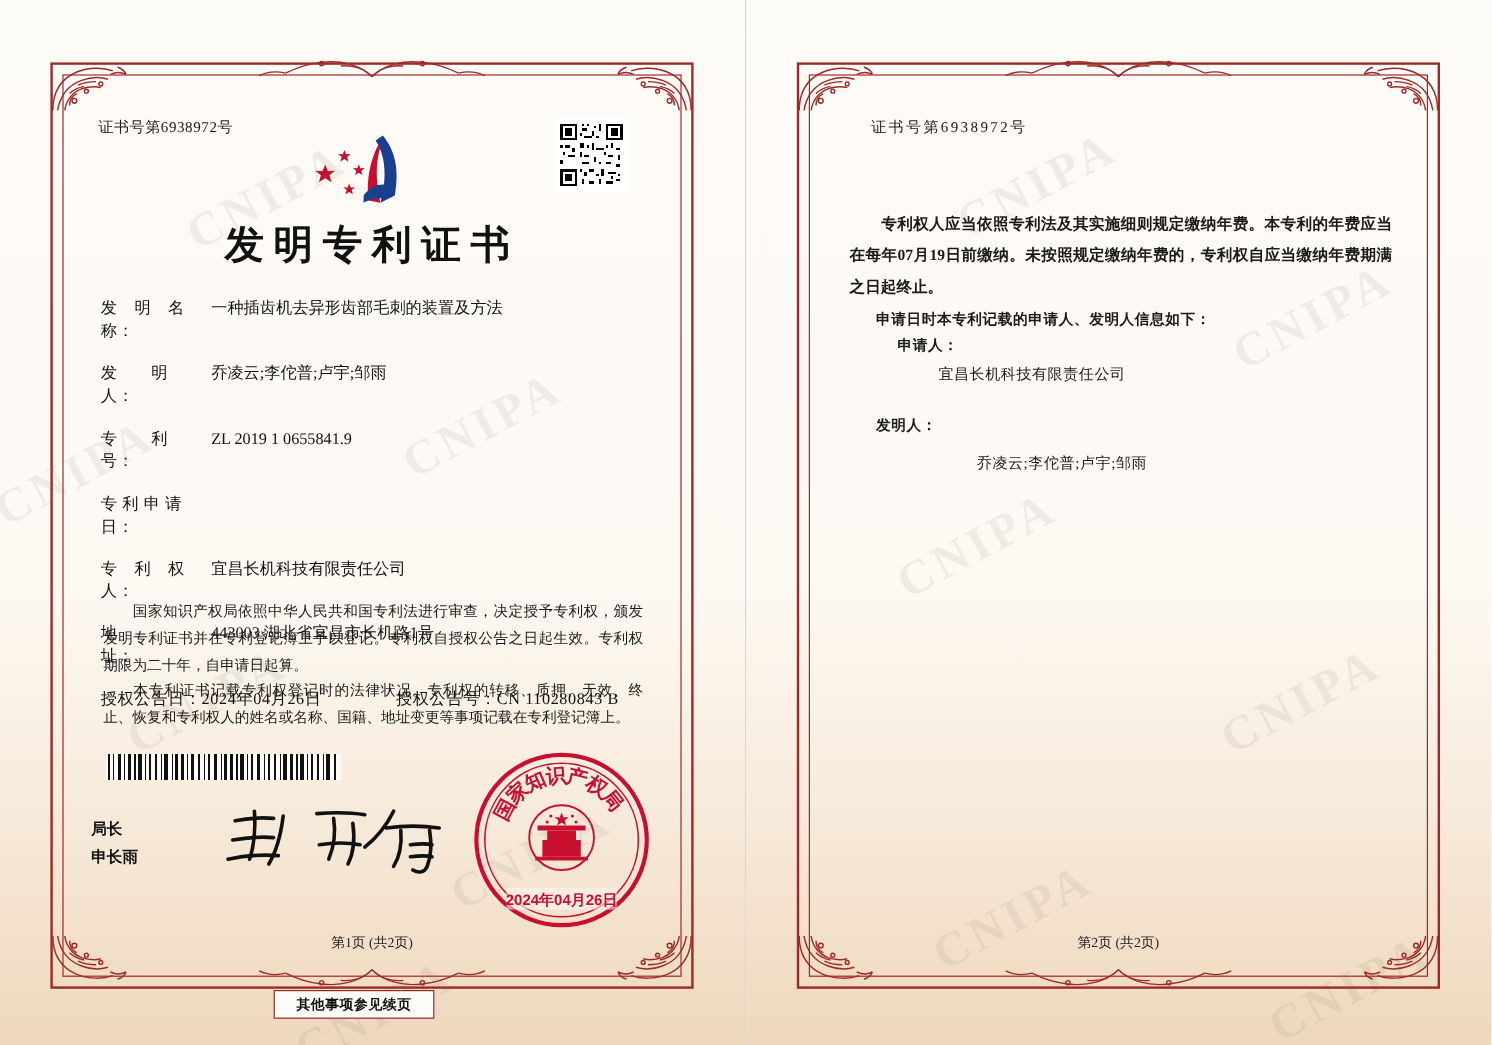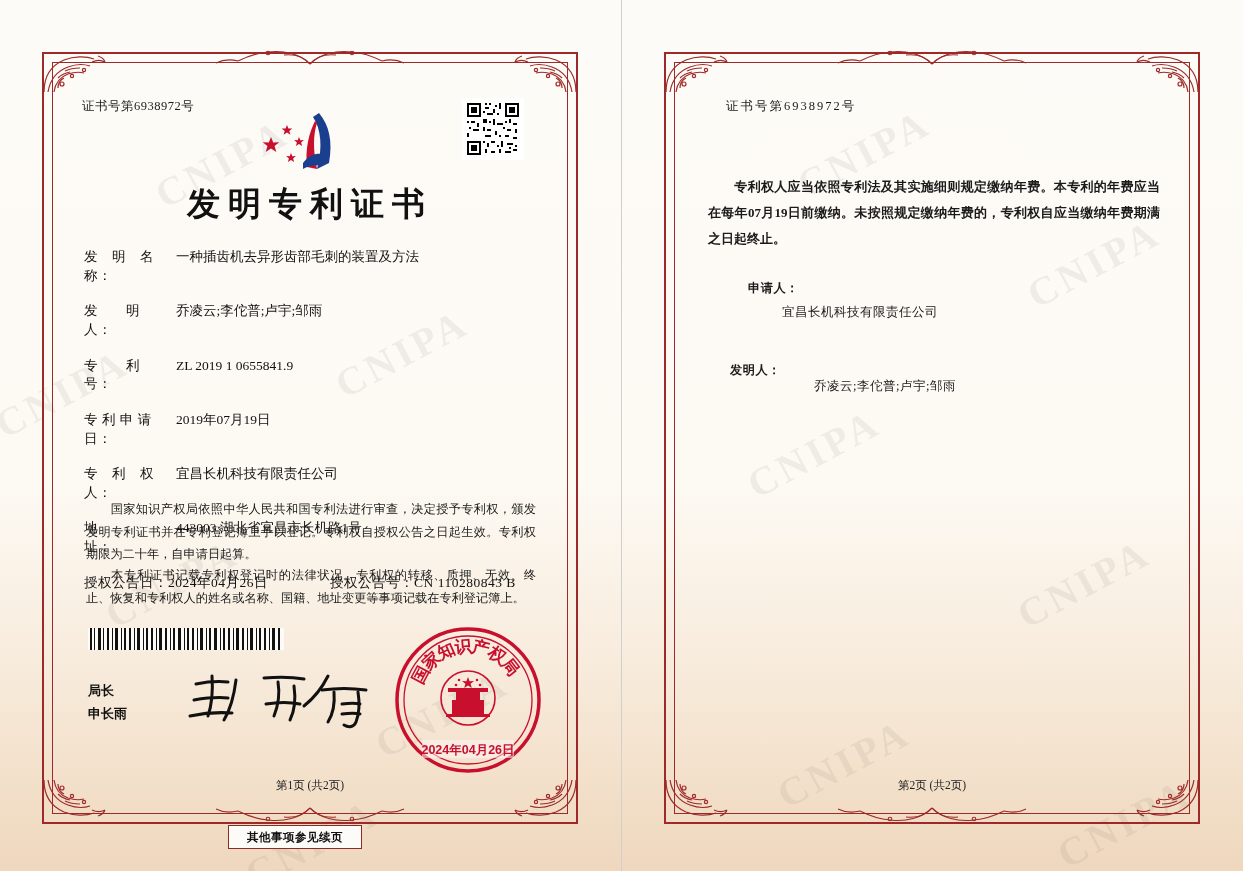--- a/index.html
+++ b/index.html
@@ -192,21 +192,21 @@
     position: absolute;
     left: 36px;
     top: 566px;
     width: 196px;
     height: 22px;
   }
   .barcode svg { display:block; width:100%; height:100%; }
 
   .sig-block {
     position: absolute;
-    left: 36px;
+    left: 24px;
     top: 618px;
     font-size: 13px;
     line-height: 1.75;
     font-weight: bold;
     color: #111;
   }
   .signature {
     position: absolute;
     left: 130px;
     top: 608px;
@@ -267,21 +267,21 @@
   .p2-line {
     position: absolute;
     font-size: 12.2px;
     color: #1a1a1a;
     font-weight: bold;
     letter-spacing: 0.5px;
   }
   .p2-applicant-label { left: 56px; top: 196px; }
   .p2-applicant-title { left: 74px; top: 218px; }
   .p2-applicant-value { left: 108px; top: 242px; font-weight: normal; font-size: 12.5px; }
-  .p2-inventor-title { left: 56px; top: 300px; }
+  .p2-inventor-title { left: 56px; top: 284px; }
   .p2-inventor-value { left: 140px; top: 316px; font-weight: normal; font-size: 12.5px; }
 </style>
 </head>
 <body>
 
 <div class="sheet sheet-left">
 
   <div class="wm" style="left:150px;top:140px;">CNIPA</div>
   <div class="wm" style="left:330px;top:330px;">CNIPA</div>
   <div class="wm" style="left:100px;top:560px;">CNIPA</div>
@@ -452,21 +452,20 @@
       <div class="frow">
         <div class="flabel">发　　明　　人：</div>
         <div class="fvalue">乔凌云;李佗普;卢宇;邹雨</div>
       </div>
       <div class="frow">
         <div class="flabel">专　　利　　号：</div>
         <div class="fvalue">ZL 2019 1 0655841.9</div>
       </div>
       <div class="frow">
         <div class="flabel">专 利 申 请 日：</div>
-        <div class="fvalue">2019年07月19日</div>
       </div>
       <div class="frow">
         <div class="flabel">专　利　权　人：</div>
         <div class="fvalue">宜昌长机科技有限责任公司</div>
       </div>
       <div class="frow">
         <div class="flabel">地　　　　　址：</div>
         <div class="fvalue">443003 湖北省宜昌市长机路1号</div>
       </div>
       <div class="frow-split">
@@ -678,20 +677,21 @@
         <circle cx="177" cy="9" r="1.8"></circle>
       <path d="M63 17c-8-2-16-1-22 2M207 17c8-2 16-1 22 2"></path>
     </svg>
   </div>
 
   <div class="content">
     <div class="cert-no-right">证书号第6938972号</div>
 
     <div class="p2-para"><span class="indent"></span><span>专利权人应当依照专利法及其实施细则规定缴纳年费。本专利的年费应当在每年07月19日前缴纳。未按照规定缴纳年费的，专利权自应当缴纳年费期满之日起终止。</span></div>
 
+    <div class="p2-line p2-applicant-label">申请日时本专利记载的申请人、发明人信息如下：</div>
     <div class="p2-line p2-applicant-title">申请人：</div>
     <div class="p2-line p2-applicant-value">宜昌长机科技有限责任公司</div>
     <div class="p2-line p2-inventor-title">发明人：</div>
     <div class="p2-line p2-inventor-value">乔凌云;李佗普;卢宇;邹雨</div>
 
     <div class="page-foot">第2页 (共2页)</div>
   </div>
 </div>
 
 </body></html>

